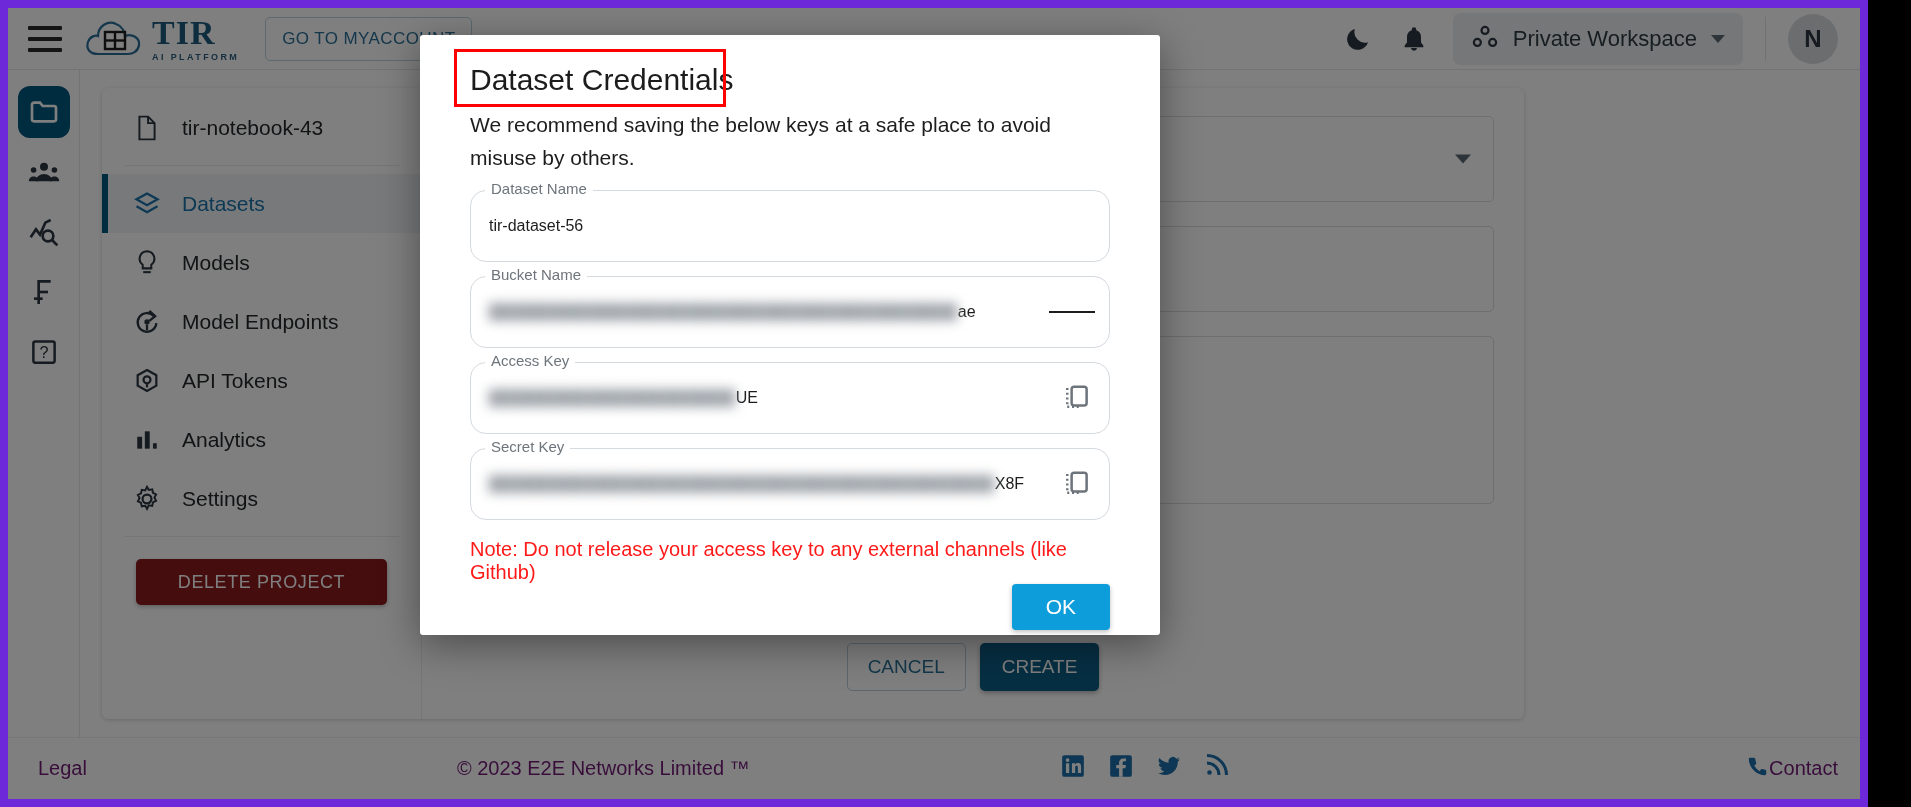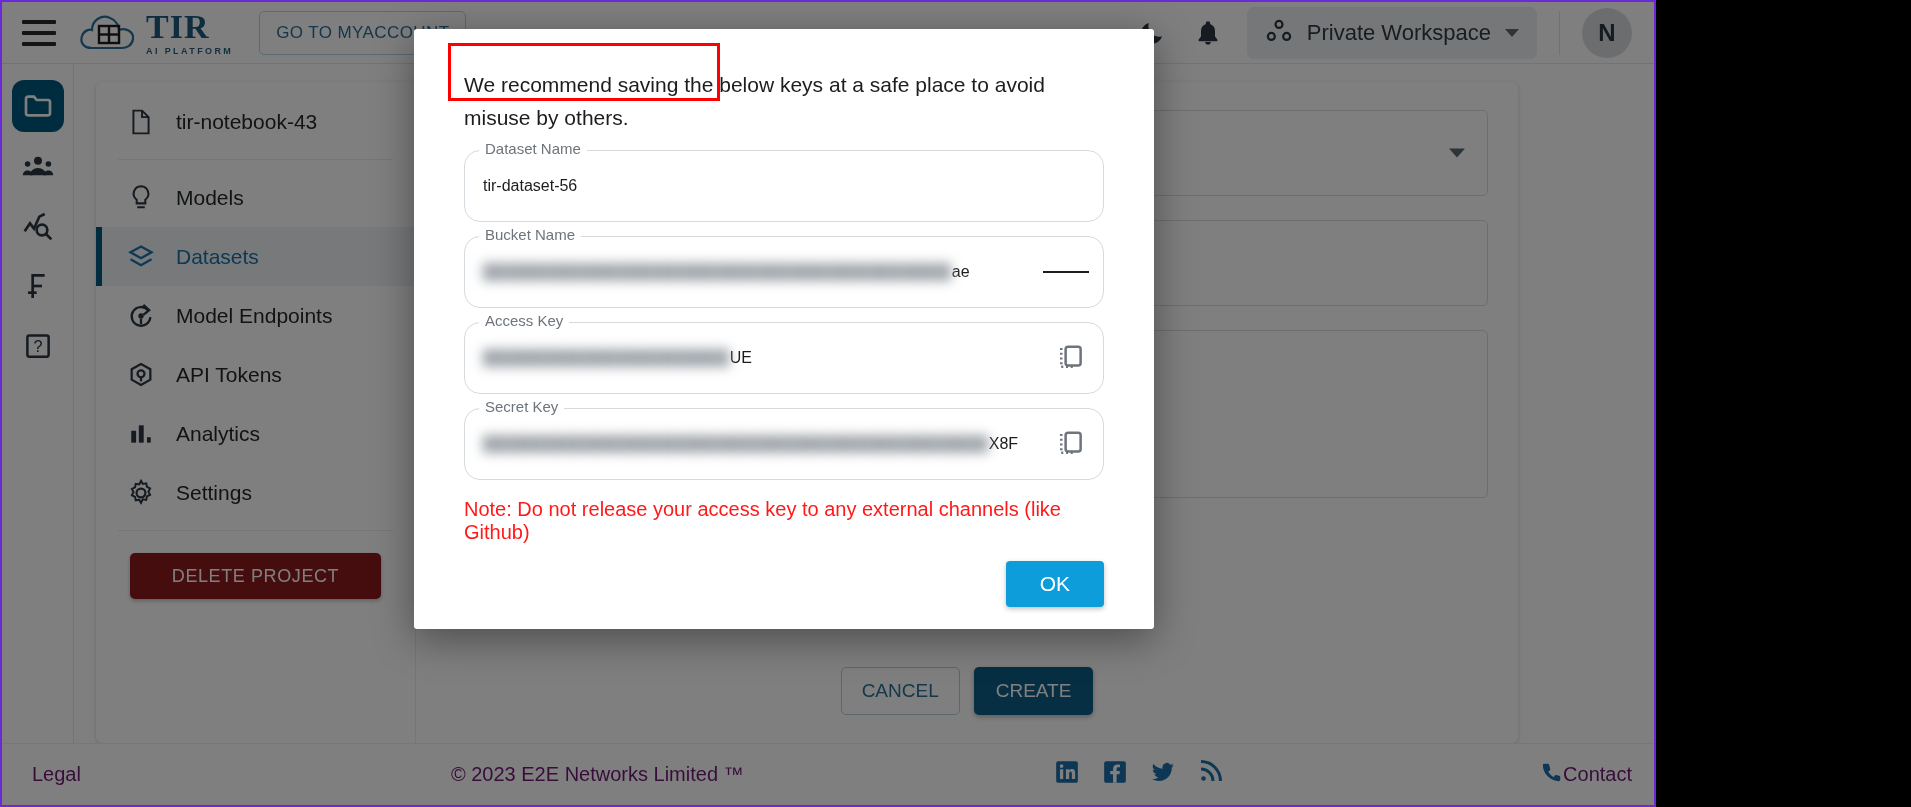--- a/index.html
+++ b/index.html
@@ -4,23 +4,23 @@
 <style>
   * { box-sizing: border-box; margin: 0; padding: 0; }
   html, body {
     width: 1911px; height: 807px;
     overflow: hidden;
     font-family: "Liberation Sans", sans-serif;
     background: #000;
   }
   #app {
     position: relative;
-    width: 1656px; height: 807px;
+    width: 1868px; height: 807px;
     background: #fff;
-    border: 2px solid #6d28d9;
+    border: 8px solid #6d28d9;
     overflow: hidden;
   }
 
   
   .dimmed { position:absolute; inset:0; }
   .scrim {
     position: absolute; inset: 0;
     background: rgba(0,0,0,0.5);
     z-index: 50;
   }
@@ -78,21 +78,21 @@
     z-index: 9;
   }
   .rail-item {
     width: 52px; height: 52px; border-radius: 12px;
     display:flex;align-items:center;justify-content:center; cursor:pointer;
   }
   .rail-item.active { background: #00587f; }
 
   
   .panel {
-    position:absolute; top: 80px; left: 94px; width: 1422px; bottom: 62px;
+    position:absolute; top: 80px; left: 94px; width: 1422px; bottom: 80px;
     background:#fff; border-radius: 6px; box-shadow: 0 1px 4px rgba(0,0,0,.18);
     display:flex; z-index: 8; overflow:hidden;
   }
   .nav {
     width: 320px; border-right: 1px solid #e9ecef; padding-top: 10px;
     display:flex; flex-direction:column;
   }
   .nav-item {
     display:flex; align-items:center; gap: 20px;
     height: 59px; padding-left: 30px; cursor:pointer;
@@ -291,38 +291,38 @@
           <span class="nav-icon">
             <svg width="24" height="26" viewBox="0 0 20 24">
               <path d="M3 1.5h8l6 6v15H3z" fill="none" stroke="#2b3640" stroke-width="1.8"></path>
               <path d="M11 1.5v6h6" fill="none" stroke="#2b3640" stroke-width="1.8"></path>
             </svg>
           </span>
           <span>tir-notebook-43</span>
         </div>
         <div class="nav-sep"></div>
 
+        <div class="nav-item active">
+          <span class="nav-icon">
+            <svg width="28" height="28" viewBox="0 0 24 24">
+              <path d="M12 3l9 5-9 5-9-5z" fill="none" stroke="#1b73a8" stroke-width="2"></path>
+              <path d="M3 14l9 5 9-5" fill="none" stroke="#1b73a8" stroke-width="2"></path>
+            </svg>
+          </span>
+          <span>Datasets</span>
+        </div>
+
         <div class="nav-item">
           <span class="nav-icon">
             <svg width="26" height="28" viewBox="0 0 22 26">
               <path d="M11 2a7 7 0 0 1 4 12.6V18H7v-3.4A7 7 0 0 1 11 2z" fill="none" stroke="#2b3640" stroke-width="1.9"></path>
               <line x1="7.5" y1="21.5" x2="14.5" y2="21.5" stroke="#2b3640" stroke-width="1.9"></line>
             </svg>
           </span>
           <span>Models</span>
-        </div>
-
-        <div class="nav-item active">
-          <span class="nav-icon">
-            <svg width="28" height="28" viewBox="0 0 24 24">
-              <path d="M12 3l9 5-9 5-9-5z" fill="none" stroke="#1b73a8" stroke-width="2"></path>
-              <path d="M3 14l9 5 9-5" fill="none" stroke="#1b73a8" stroke-width="2"></path>
-            </svg>
-          </span>
-          <span>Datasets</span>
         </div>
 
         <div class="nav-item">
           <span class="nav-icon">
             <svg width="28" height="28" viewBox="0 0 24 24">
               <path d="M18 7a8 8 0 1 0 2 6" fill="none" stroke="#2b3640" stroke-width="2"></path>
               <polyline points="14,2.5 19,7 14,11" fill="none" stroke="#2b3640" stroke-width="2"></polyline>
               <circle cx="12" cy="12" r="2.3" fill="#2b3640"></circle>
               <line x1="12" y1="14.5" x2="12" y2="19" stroke="#2b3640" stroke-width="2"></line>
             </svg>
@@ -418,20 +418,21 @@
         </span>
         <span>Contact</span>
       </a>
     </div>
   </div>
 
   <div class="scrim"></div>
 
   <div class="modal">
     <div class="modal-title-wrap">
+      <div class="modal-title">Dataset Credentials</div>
       <div class="title-outline"></div>
     </div>
 
     <div class="modal-sub">We recommend saving the below keys at a safe place to avoid misuse by others.</div>
 
     <div class="modal-body">
 
       <div class="mfield">
         <legend>Dataset Name</legend>
         <span class="mval">tir-dataset-56</span>

